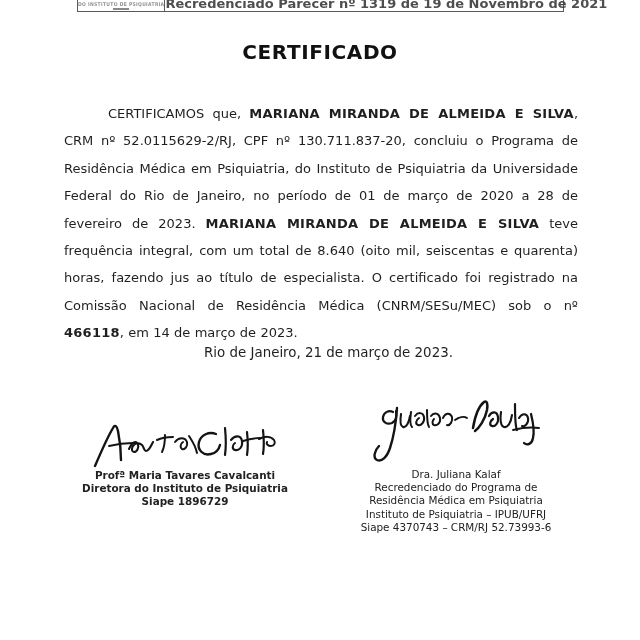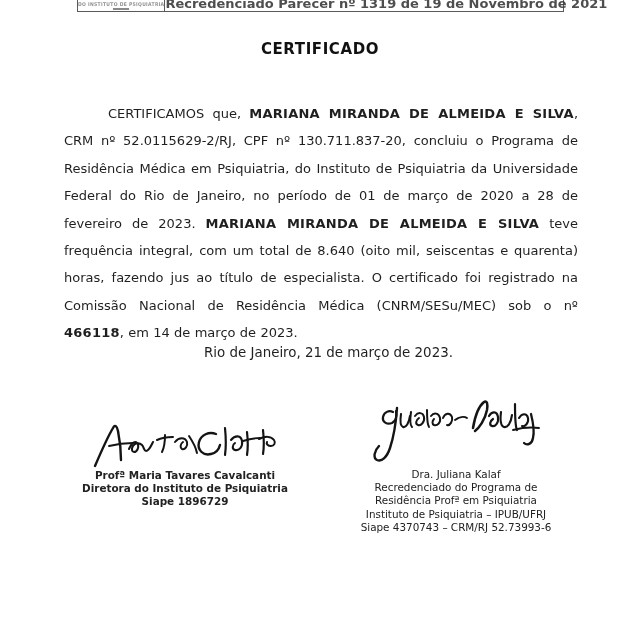--- a/index.html
+++ b/index.html
@@ -71,21 +71,21 @@
     opacity: .9;
   }
 
   
   .doc-title {
     position: absolute;
     top: 40px;
     left: 0;
     width: 100%;
     text-align: center;
-    font-size: 15px;
+    font-size: 20px;
     font-weight: bold;
     letter-spacing: .6px;
     color: #111111;
   }
 
   
   .body-block {
     position: absolute;
     left: 64px;
     top: 100px;
@@ -213,19 +213,19 @@
         <path d="M138 14 C137 22 138 28 141 29 C145 30 148 24 149 17" stroke-width="2.1"></path>
         <path d="M152 6 C152 18 152 28 154 32" stroke-width="2.2"></path>
         <path d="M156 20 C159 15 164 15 165 20 C166 25 162 29 159 28" stroke-width="2.1"></path>
         <path d="M168 16 C170 24 172 32 170 40 C169 46 164 48 161 45" stroke-width="2.3"></path>
         <path d="M150 32 C158 30 168 29 176 30" stroke-width="1.9"></path>
       </g>
     </svg>
     <div class="sig-caption">
       <div>Dra. Juliana Kalaf</div>
       <div>Recredenciado do Programa de</div>
-      <div>Residência Profª em Psiquiatria</div>
+      <div>Residência Médica em Psiquiatria</div>
       <div>Instituto de Psiquiatria – IPUB/UFRJ</div>
       <div>Siape 4370743 – CRM/RJ 52.73993-6</div>
     </div>
   </div>
 
 </div>
 
 </body></html>

